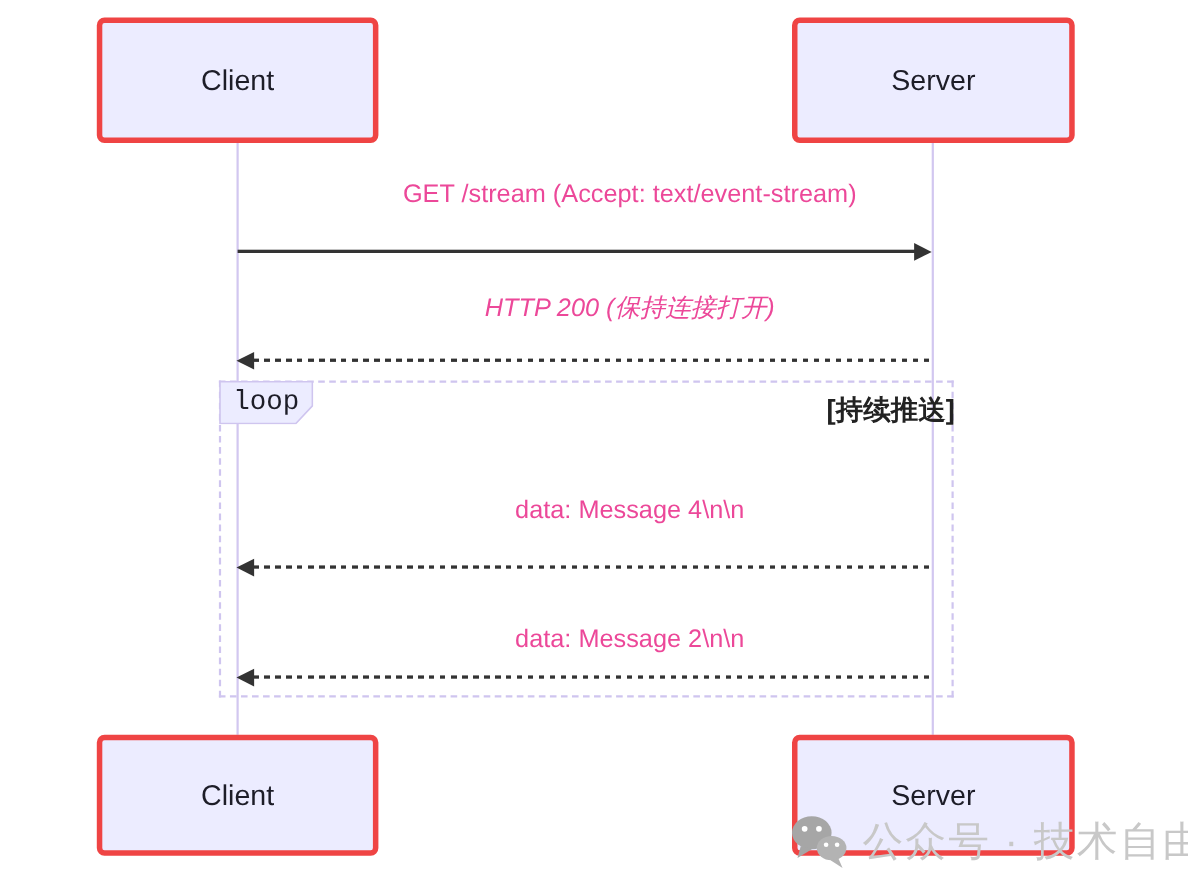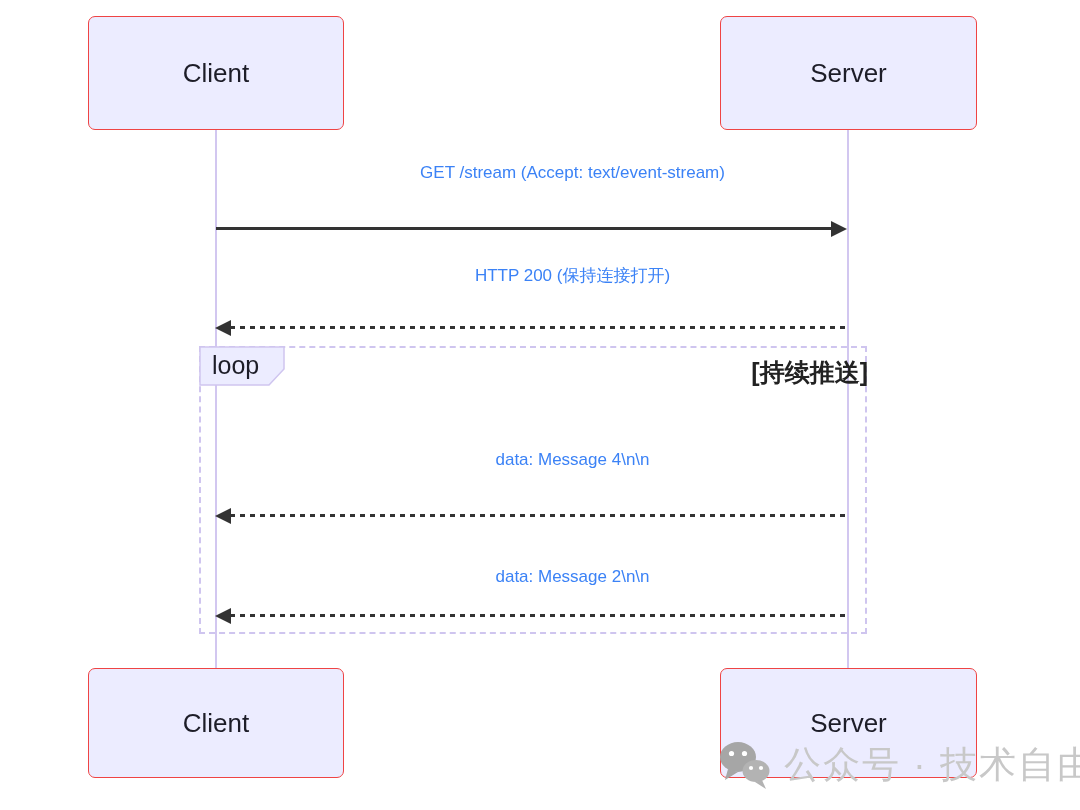--- a/index.html
+++ b/index.html
@@ -8,21 +8,21 @@
     width: 1080px;
     height: 810px;
     background: #ffffff;
     font-family: "Liberation Sans", "DejaVu Sans", sans-serif;
     overflow: hidden;
   }
   
   .actor-box {
     position: absolute;
     background: #ECECFF;
-    border: 1px solid #ef4444;
+    border: 5px solid #ef4444;
     border-radius: 7px;
     display: flex;
     align-items: center;
     justify-content: center;
     font-size: 26px;
     color: #1d1d28;
     box-sizing: border-box;
   }
   .actor-client-top  { left: 88px;  top: 16px;  width: 256px; height: 114px; }
   .actor-server-top  { left: 720px; top: 16px;  width: 257px; height: 114px; }
@@ -37,26 +37,26 @@
     background: #D2C7F0;
   }
   .lifeline-client { left: 215px; }
   .lifeline-server { left: 847px; }
   
   .msg-label {
     position: absolute;
     left: 216px;
     width: 713px;
     text-align: center;
-    font-size: 17px;
-    color: #3b82f6;
+    font-size: 23px;
+    color: #ec4899;
     white-space: nowrap;
   }
   .msg1-label { top: 163px; }
-  .msg2-label { top: 264px; }
+  .msg2-label { top: 264px; font-style: italic; }
   .msg3-label { top: 450px; }
   .msg4-label { top: 551px; margin-top: 16px; }
   
   .msg-line-solid {
     position: absolute;
     left: 216px;
     width: 618px;
     height: 3px;
     background: #333333;
   }
@@ -106,20 +106,21 @@
     top: 346px;
     width: 86px;
     height: 40px;
   }
   .loop-label-text {
     position: absolute;
     left: 212px;
     top: 351px;
     font-size: 25px;
     color: #1d1d28;
+    font-family: Liberation Mono, monospace;
   }
   .loop-title {
     position: absolute;
     left: 285px;
     top: 356px;
     width: 583px;
     text-align: right;
     font-size: 25px;
     font-weight: bold;
     color: #222222;

